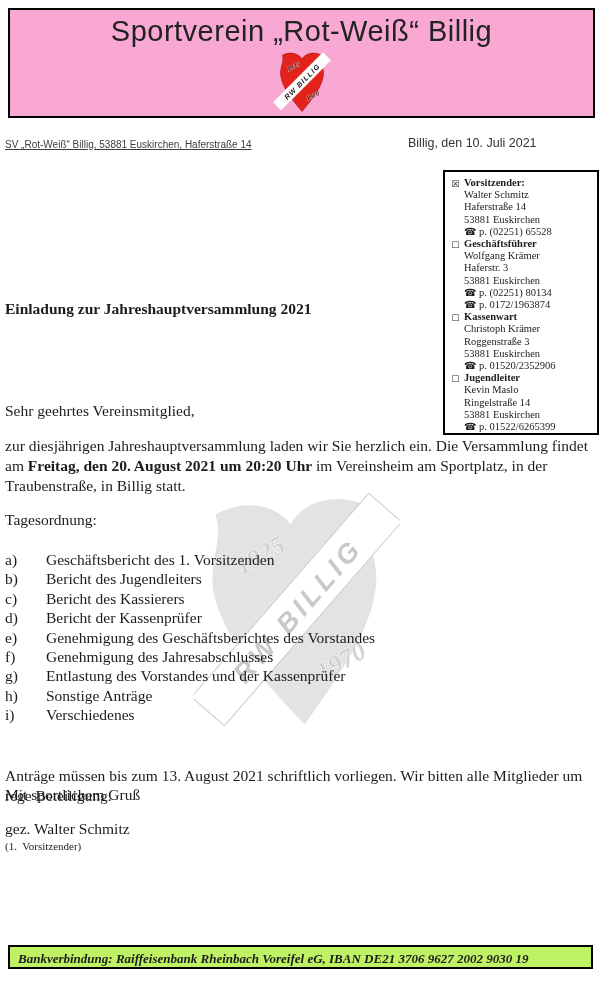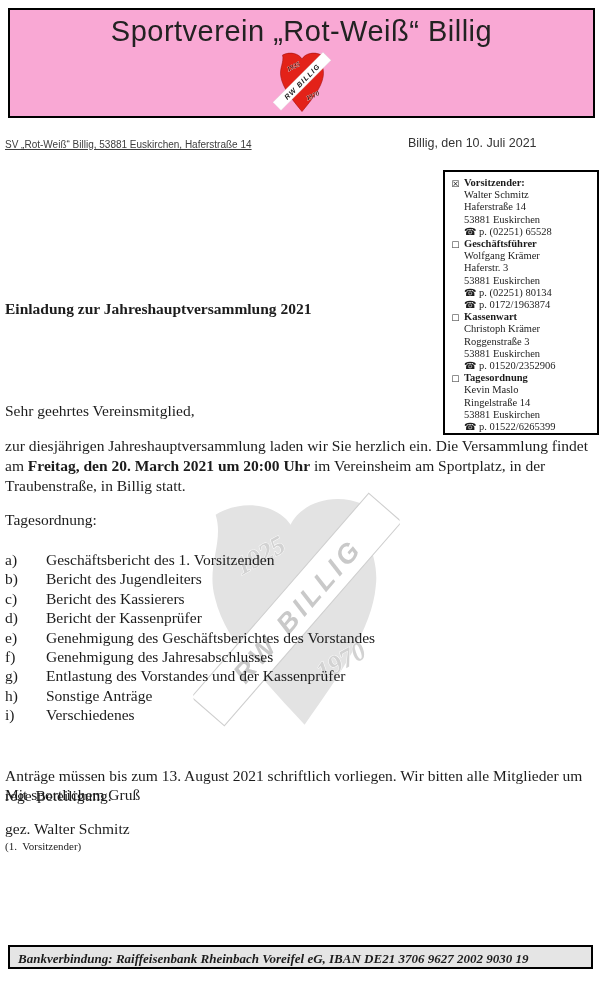--- a/index.html
+++ b/index.html
@@ -39,21 +39,21 @@
   .agenda-row{display:flex;height:19.4px;}
   .agenda-key{width:41px;}
   .closing{top:731px;width:592px;line-height:20px;margin-top:35px;}
   .regards{top:786px;}
   .signature{top:820px;}
   .sig-role{top:840px;font-size:11px;white-space:pre;}
 
   
   .footer-box{position:absolute;left:8px;top:945px;width:583px;height:24px;border:2px solid #000;
               font-size:13px;font-weight:bold;font-style:italic;line-height:24px;
-              padding-left:8px;box-sizing:border-box;background:#e5e5e5;z-index:2;width:585px;}
+              padding-left:8px;box-sizing:border-box;background:#bef264;z-index:2;width:585px;}
 
   
   .watermark{position:absolute;left:188px;top:494px;width:218px;height:244px;
              transform:rotate(-4deg);z-index:0;}
 
   
   .banner-label{font-family:"Liberation Sans",sans-serif;font-weight:bold;font-style:italic;
                 font-size:12.5px;letter-spacing:2px;}
   .year-label{font-family:"Liberation Serif",serif;font-weight:bold;font-style:italic;font-size:12px;}
   .logo-colored .shield-body{fill:#e32219;stroke:#a21212;stroke-width:1;}
@@ -125,34 +125,34 @@
             <div class="otitle">Kassenwart</div>
             <div>Christoph Krämer</div>
             <div>Roggenstraße 3</div>
             <div>53881 Euskirchen</div>
             <div><span class="ph">☎</span> p. 01520/2352906</div>
           </div>
         </div>
         <div class="officer">
           <span class="cb">☐</span>
           <div class="obody">
-            <div class="otitle">Tagesordnung</div>
+            <div class="otitle">Jugendleiter</div>
             <div>Kevin Maslo</div>
             <div>Ringelstraße 14</div>
             <div>53881 Euskirchen</div>
             <div><span class="ph">☎</span> p. 01522/6265399</div>
           </div>
         </div>
       </div>
   </div>
 
   <div class="txt subject">Einladung zur Jahreshauptversammlung 2021</div>
   <div class="txt salutation">Sehr geehrtes Vereinsmitglied,</div>
 
-  <div class="txt intro"><span>zur diesjährigen Jahreshauptversammlung laden wir Sie herzlich ein. Die Versammlung findet am </span><b>Freitag, den 20. March 2021 um 20:00 Uhr</b><span> im Vereinsheim am Sportplatz, in der Traubenstraße, in Billig statt.</span></div>
+  <div class="txt intro"><span>zur diesjährigen Jahreshauptversammlung laden wir Sie herzlich ein. Die Versammlung findet am </span><b>Freitag, den 20. August 2021 um 20:20 Uhr</b><span> im Vereinsheim am Sportplatz, in der Traubenstraße, in Billig statt.</span></div>
 
   <div class="txt agenda-label">Tagesordnung:</div>
   <div class="txt agenda">
       <div class="agenda-row">
         <span class="agenda-key">a)</span>
         <span>Geschäftsbericht des 1. Vorsitzenden</span>
       </div>
       <div class="agenda-row">
         <span class="agenda-key">b)</span>
         <span>Bericht des Jugendleiters</span>

